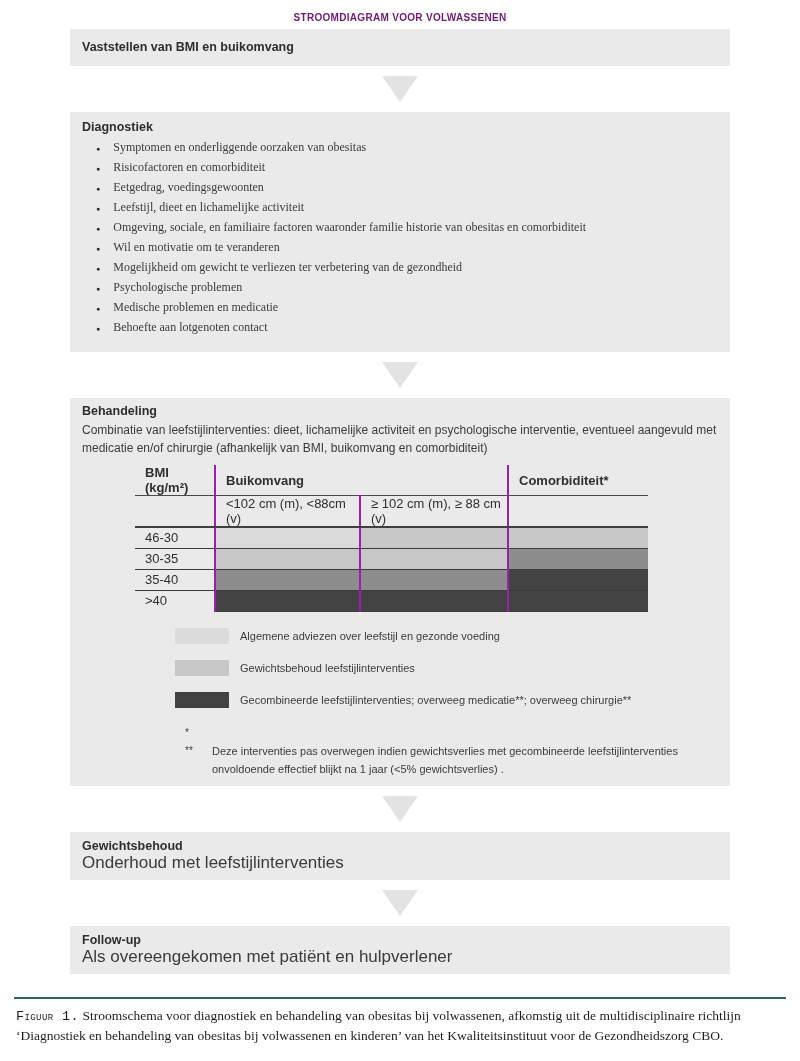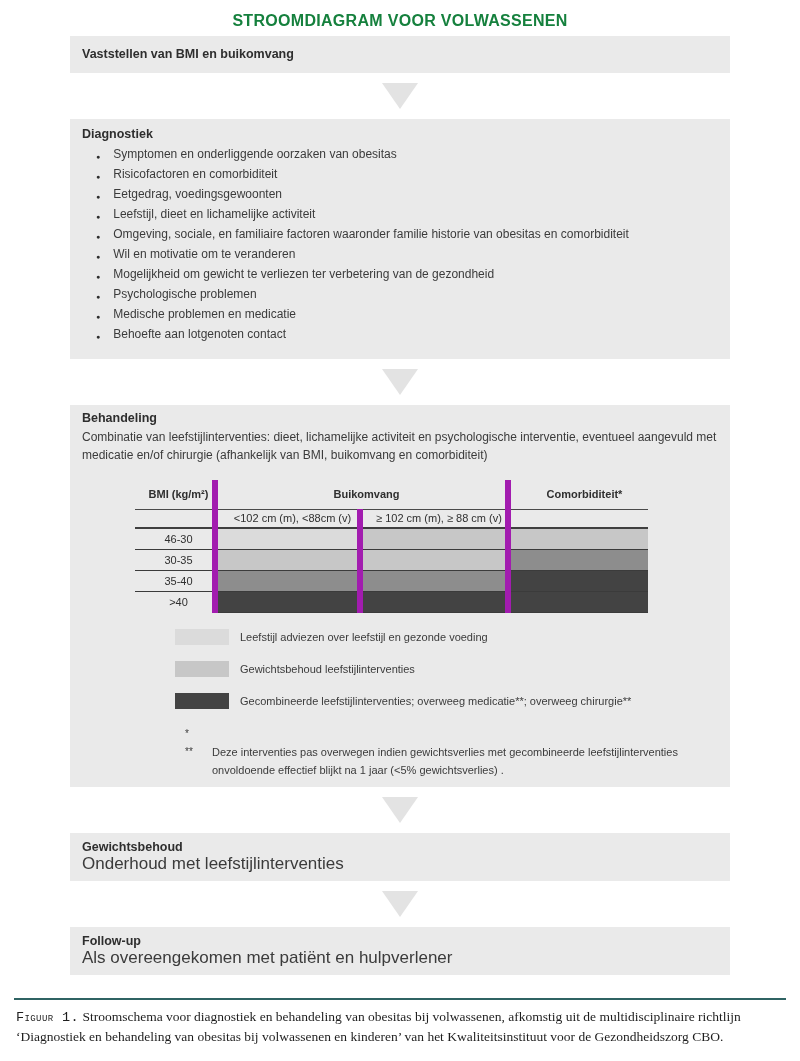--- a/index.html
+++ b/index.html
@@ -3,48 +3,48 @@
 <meta charset="utf-8">
 <style>
   html,body { margin:0; padding:0; }
   body {
     width:800px; height:1061px; overflow:hidden;
     background:#ffffff; color:#3b3b3b;
     font-family:"Liberation Sans", sans-serif;
   }
   .fig-title {
     margin:12px 0 6px; text-align:center;
-    font-size:16px; font-weight:bold; color:#15803d; letter-spacing:.3px;
+    font-size:10px; font-weight:bold; color:#701a75; letter-spacing:.3px;
   }
   .flow { margin:0 70px; width:660px; }
   .box { background:#eaeaea; box-sizing:border-box; width:660px; }
   .box-title { font-size:12.5px; font-weight:bold; color:#2e2e2e; line-height:15px; }
   .box-sub { font-size:17px; line-height:17px; color:#3b3b3b; }
 
   .box1 { padding:11px 12px; }
   .arrow {
     width:0; height:0; margin:10px auto 10px;
     border-left:18px solid transparent; border-right:18px solid transparent;
     border-top:26px solid #e3e3e3;
   }
   .box2 { padding:8px 12px 11px; }
-  .bullets { list-style:none; margin:6px 0 0 13px; padding:0; }
+  .bullets { list-style:none; margin:6px 0 0 13px; padding:0;font-family:Liberation Serif, serif; }
   .bullets li { display:flex; align-items:flex-start; margin-bottom:5px; font-size:12px; line-height:13px; }
   .dot { font-size:7px; line-height:13px; margin:2px 13px 0 1px; color:#2e2e2e; flex:0 0 auto; }
 
   .box3 { padding:6px 12px 8px; }
-  .intro { font-size:12px; line-height:18px; margin:2px 0 16px; max-width:648px; }
+  .intro { font-size:12px; line-height:18px; margin:2px 0 8px; max-width:648px; }
 
   table.bmi-table { border-collapse:collapse; margin:5px 0 0 53px; table-layout:fixed; }
-  .bmi-table td { font-size:11px; color:#2f2f2f; padding:0 0 0 10px; box-sizing:border-box;text-align:center; }
+  .bmi-table td { font-size:13px; color:#2f2f2f; padding:0 0 0 10px; box-sizing:border-box; }
   .c-bmi { width:80px; } .c-w1 { width:145px; } .c-w2 { width:148px; } .c-com { width:140px; }
   .hrow1 td { height:29px; font-weight:bold; border-bottom:1px solid #4a4a4a; }
   .hrow2 td { height:19px; border-bottom:2px solid #3f3f3f; }
   .brow td { height:21px; border-bottom:1px solid #3b3b3b; }
-  .vl { border-left:6px solid #a21caf;margin-left:29px; }
+  .vl { border-left:2px solid #a21caf;margin-left:29px; }
   .brow:last-child td.rl { border-bottom:none; }
   .cell { padding:0; }
 
   .legend { margin:16px 0 0 93px; }
   .legend-row { display:flex; align-items:center; height:16px; margin-bottom:16px; }
   .swatch { width:54px; height:16px; flex:0 0 auto; margin-right:11px; }
   .legend-label { font-size:11px; color:#3b3b3b; }
 
   .footnotes { margin:13px 0 0 103px; }
   .fn { display:flex; align-items:flex-start; }
@@ -167,21 +167,21 @@
         <td class="cell vl" style="background: rgb(67, 67, 67);"></td>
         <td class="cell vl" style="background: rgb(67, 67, 67);"></td>
         <td class="cell vl" style="background: rgb(67, 67, 67);"></td>
       </tr>
     </tbody>
       </table>
 
     <div class="legend">
       <div class="legend-row">
         <span class="swatch" style="background: rgb(219, 219, 219);"></span>
-        <span class="legend-label">Leefstijl adviezen over leefstijl en gezonde voeding</span>
+        <span class="legend-label">Algemene adviezen over leefstijl en gezonde voeding</span>
       </div>
       <div class="legend-row">
         <span class="swatch" style="background: rgb(199, 199, 199);"></span>
         <span class="legend-label">Gewichtsbehoud leefstijlinterventies</span>
       </div>
       <div class="legend-row">
         <span class="swatch" style="background: rgb(67, 67, 67);"></span>
         <span class="legend-label">Gecombineerde leefstijlinterventies; overweeg medicatie**; overweeg chirurgie**</span>
       </div>
     </div>

